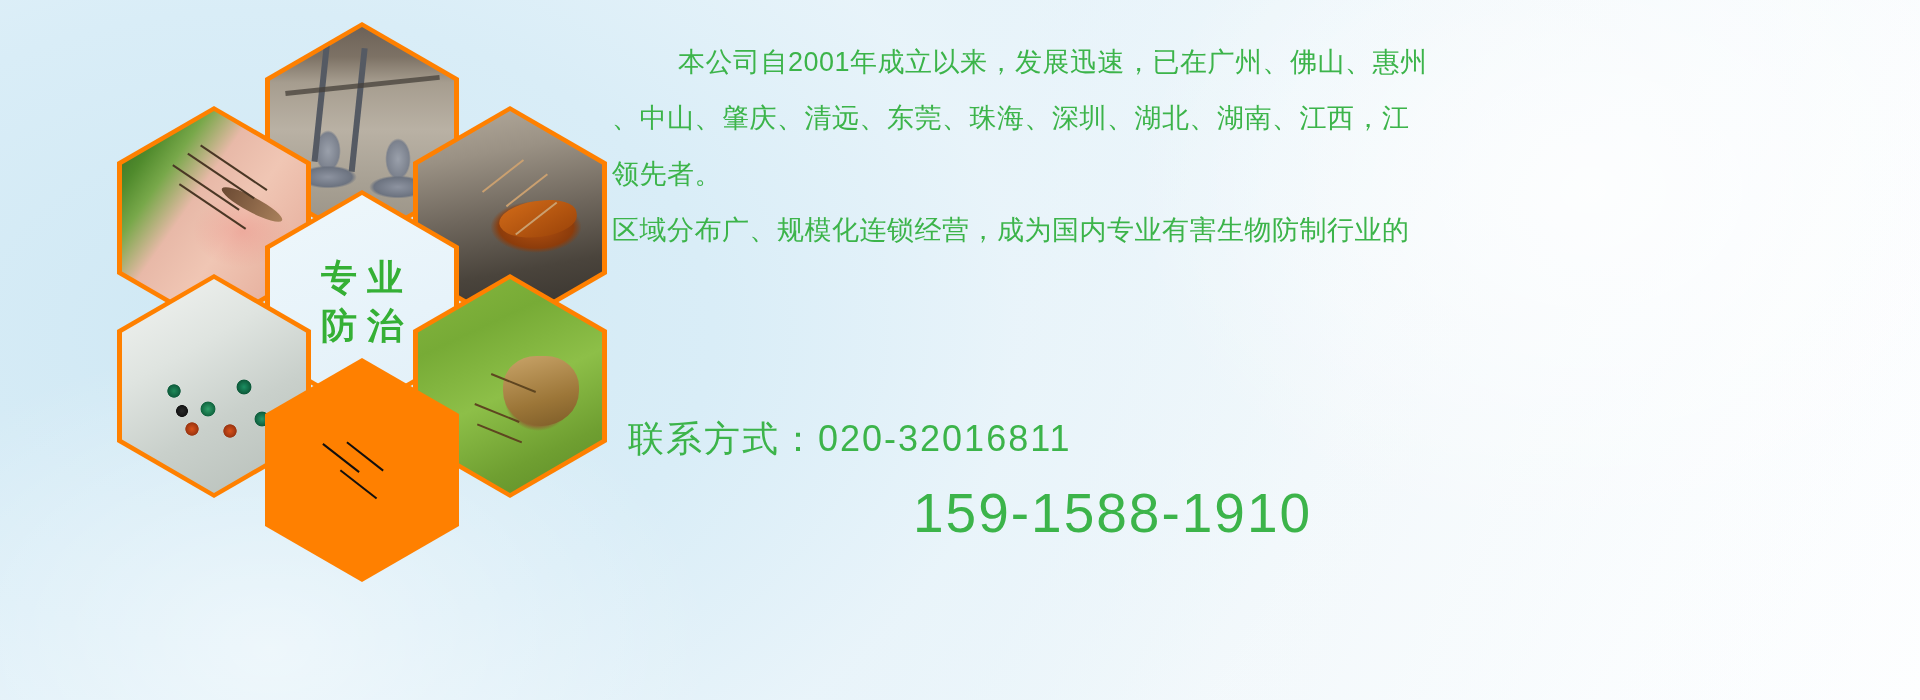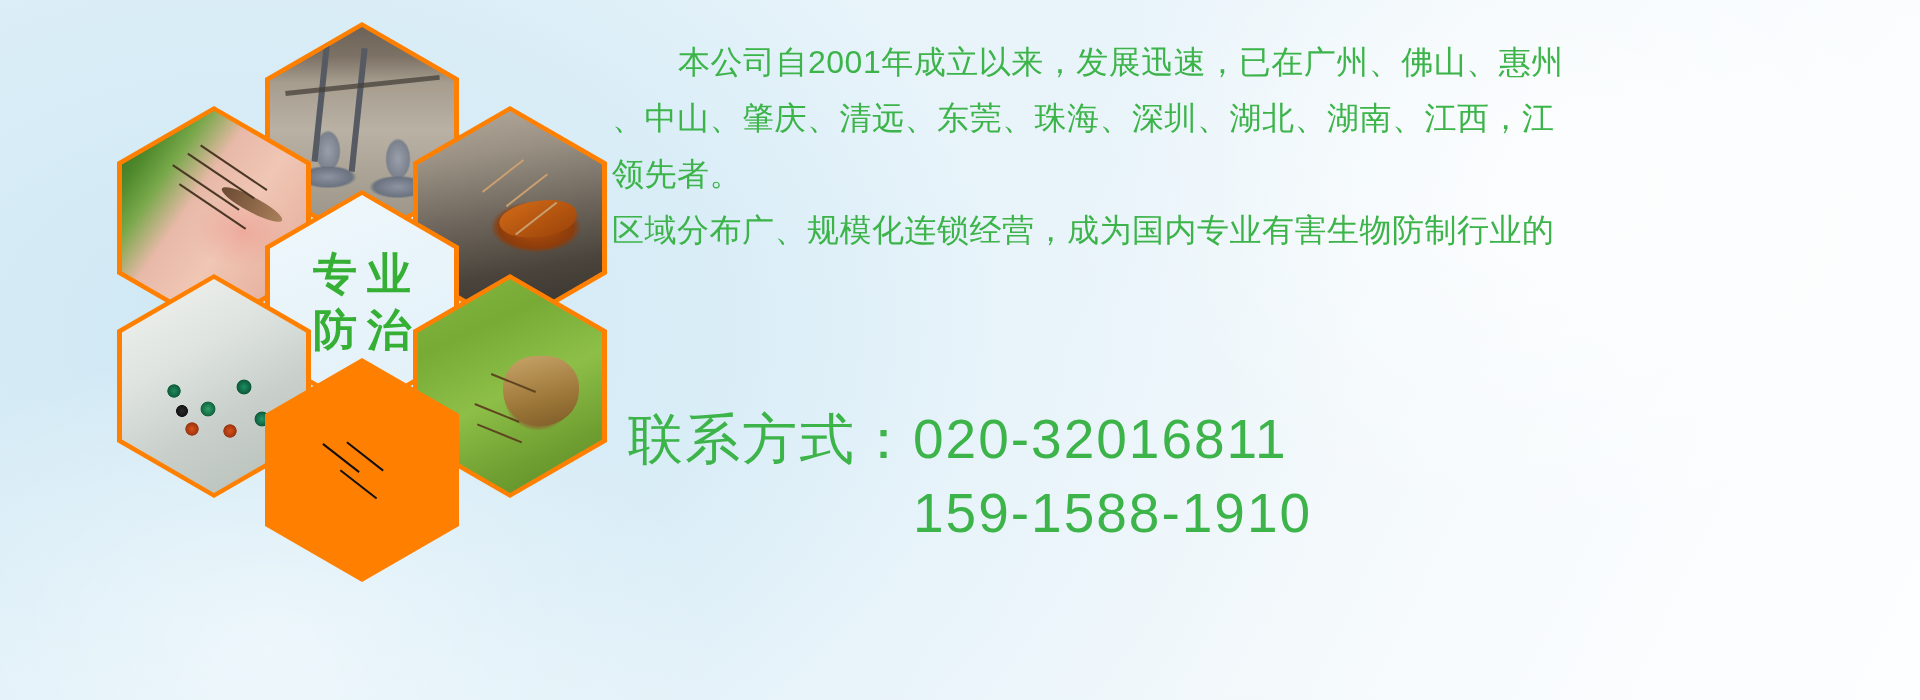--- a/index.html
+++ b/index.html
@@ -90,21 +90,21 @@
   .hex-center .hex-inner {
     background: linear-gradient(160deg, #eef7fb 0%, #e7f3fa 60%, #e2f0f8 100%);
     display: flex;
     flex-direction: column;
     align-items: center;
     justify-content: center;
     gap: 10px;
   }
   .slogan-line {
     color: #35b035;
-    font-size: 44px;
+    font-size: 36px;
     font-weight: bold;
     letter-spacing: 10px;
     text-indent: 10px;
     line-height: 1.05;
     white-space: nowrap;
   }
 
   
   .art-rats {
     background:
@@ -253,38 +253,38 @@
 
   
   .copy {
     position: absolute;
     left: 612px;
     top: 34px;
     width: 1280px;
   }
   .paragraph {
     color: #3cb44a;
-    font-size: 32px;
+    font-size: 27px;
     line-height: 56px;
     font-weight: 500;
     letter-spacing: 0.5px;
     white-space: nowrap;
   }
   .paragraph .p-line { display: block; }
   .paragraph .p-line.first { text-indent: 66px; }
 
   .contact {
     position: absolute;
     left: 628px;
     top: 402px;
     width: 1200px;
     color: #3cb44a;
   }
   .contact-line1 {
-    font-size: 55px;
+    font-size: 36px;
     font-weight: 500;
     letter-spacing: 2px;
     line-height: 74px;
     white-space: nowrap;
   }
   .contact-line2 {
     font-size: 55px;
     font-weight: 500;
     letter-spacing: 2px;
     line-height: 74px;

